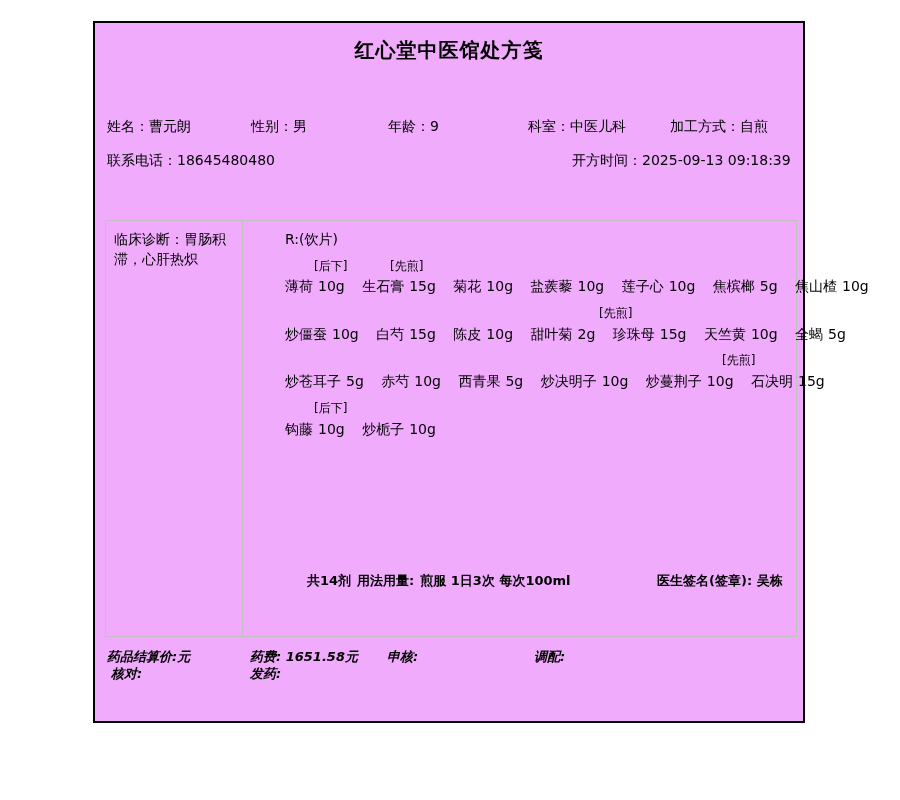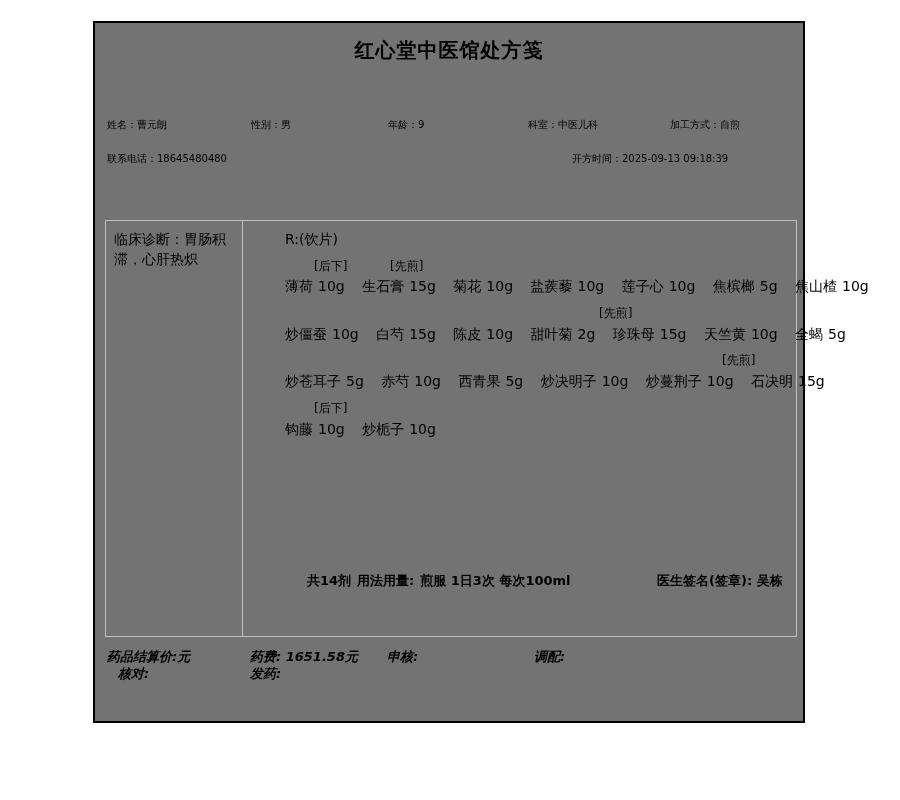--- a/index.html
+++ b/index.html
@@ -1,19 +1,19 @@
 <!DOCTYPE html>
 <html><head>
 <meta charset="utf-8">
 <style>
   * { margin:0; padding:0; box-sizing:border-box; }
   html,body { width:900px; height:800px; background:#ffffff; font-family:"DejaVu Sans","Liberation Sans",sans-serif; color:#000; }
-  .sheet { position:absolute; left:93px; top:21px; width:712px; height:702px; border:2px solid #000; background:#737373; }
+  .sheet { position:absolute; left:93px; top:21px; width:712px; height:702px; border:2px solid #000; background:#f0abfc; }
   .title { position:absolute; left:0; top:14px; width:100%; text-align:center; font-size:20px; font-weight:bold; letter-spacing:1px; }
-  .info-field { position:absolute; font-size:10px; white-space:nowrap; }
+  .info-field { position:absolute; font-size:14px; white-space:nowrap; }
   .rx-table { position:absolute; left:10px; top:197px; width:692px; height:417px; border:1px solid #c0c0c0; display:flex;gap:34px; }
   .diag-cell { width:137px; border-right:1px solid #c0c0c0; padding:8px 8px; font-size:14px; line-height:20px; word-break:break-all; }
   .rx-cell { position:relative; flex:1; }
   .rx-row { position:absolute; left:8px; white-space:nowrap; font-size:14px; }
   .tag { position:absolute; font-size:12px; white-space:nowrap; }
   .herb { display:inline-block; margin-right:13px; }
   .herb .dose { margin-left:5px; }
   .summary-row { position:absolute; left:8px; top:351px; width:540px; font-size:13px; font-weight:bold; white-space:nowrap;margin-left:22px; }
   .doctor-block { position:absolute; left:350px; top:0; }
   .advice { position:absolute; left:8px; top:367px; width:392px; font-size:13px; font-weight:bold; line-height:16px; }
@@ -94,17 +94,17 @@
 
 
     </div>
   </div>
 
   <div class="footer-field" style="left:12px;top:625px"><span>药品结算价:</span><span>元</span></div>
   <div class="footer-field" style="left:155px;top:625px"><span>药费:</span> <span>1651.58元</span></div>
   <div class="footer-field" style="left:292px;top:625px">申核:</div>
   <div class="footer-field" style="left:439px;top:625px">调配:</div>
 
-  <div class="footer-field" style="left:23px;top:642px">核对:</div>
+  <div class="footer-field" style="left:16px;top:642px">核对:</div>
   <div class="footer-field" style="left:155px;top:642px">发药:</div>
 
 
 </div>
 
 </body></html>

